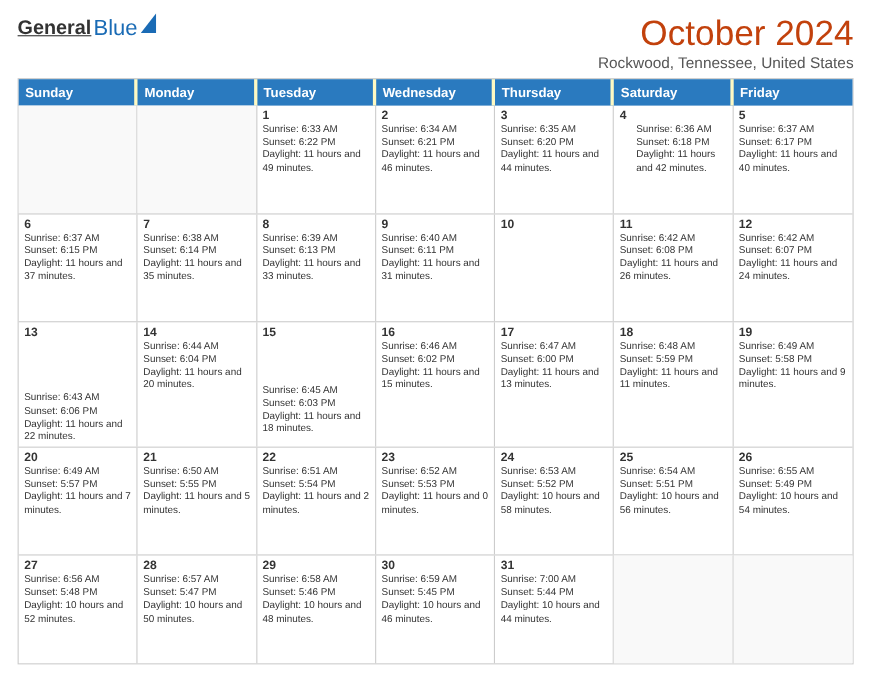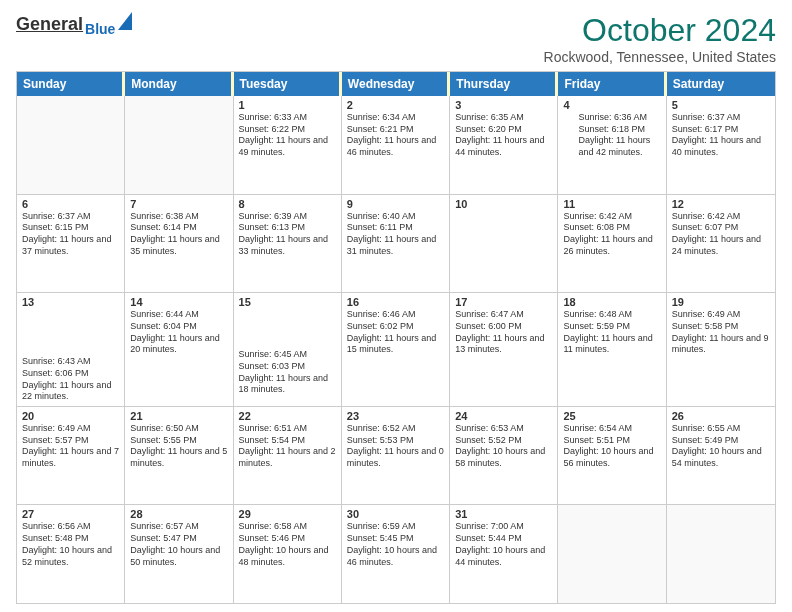--- a/index.html
+++ b/index.html
@@ -33,31 +33,31 @@
       align-items: center;
       gap: 2px;
     }
     .logo-general {
       font-size: 18px;
       font-weight: bold;
       color: #333;
       text-decoration: underline;
     }
     .logo-blue {
-      font-size: 14px;
-      font-weight: bold;
+      font-size: 20px;
+      font-weight: normal;
       color: #1a6bb5;
     }
     .title-block {
       text-align: right;
     }
     .month-title {
       font-size: 32px;
       font-weight: normal;
-      color: #0f766e;
+      color: #c2410c;
     }
     .subtitle {
       font-size: 14px;
       color: #555;
     }
     .calendar {
       flex: 1;
       display: flex;
       flex-direction: column;
       border: 1px solid #ccc;
@@ -135,22 +135,22 @@
     </div>
   </div>
 
   <div class="calendar">
     <div class="cal-header">
     <div class="cal-header-cell">Sunday</div>
         <div class="cal-header-cell">Monday</div>
         <div class="cal-header-cell">Tuesday</div>
         <div class="cal-header-cell">Wednesday</div>
         <div class="cal-header-cell">Thursday</div>
+        <div class="cal-header-cell">Saturday</div>
         <div class="cal-header-cell">Friday</div>
-        <div class="cal-header-cell">Saturday</div>
       </div>
     <div class="cal-body">
     <div class="cal-row">
           <div class="cal-cell empty"></div>
           <div class="cal-cell empty"></div>
           <div class="cal-cell">
             <span class="day-num">1</span>
             <div class="cell-text" style="white-space: pre-line;">Sunrise: 6:33 AM
 Sunset: 6:22 PM
 Daylight: 11 hours and 49 minutes.</div>

